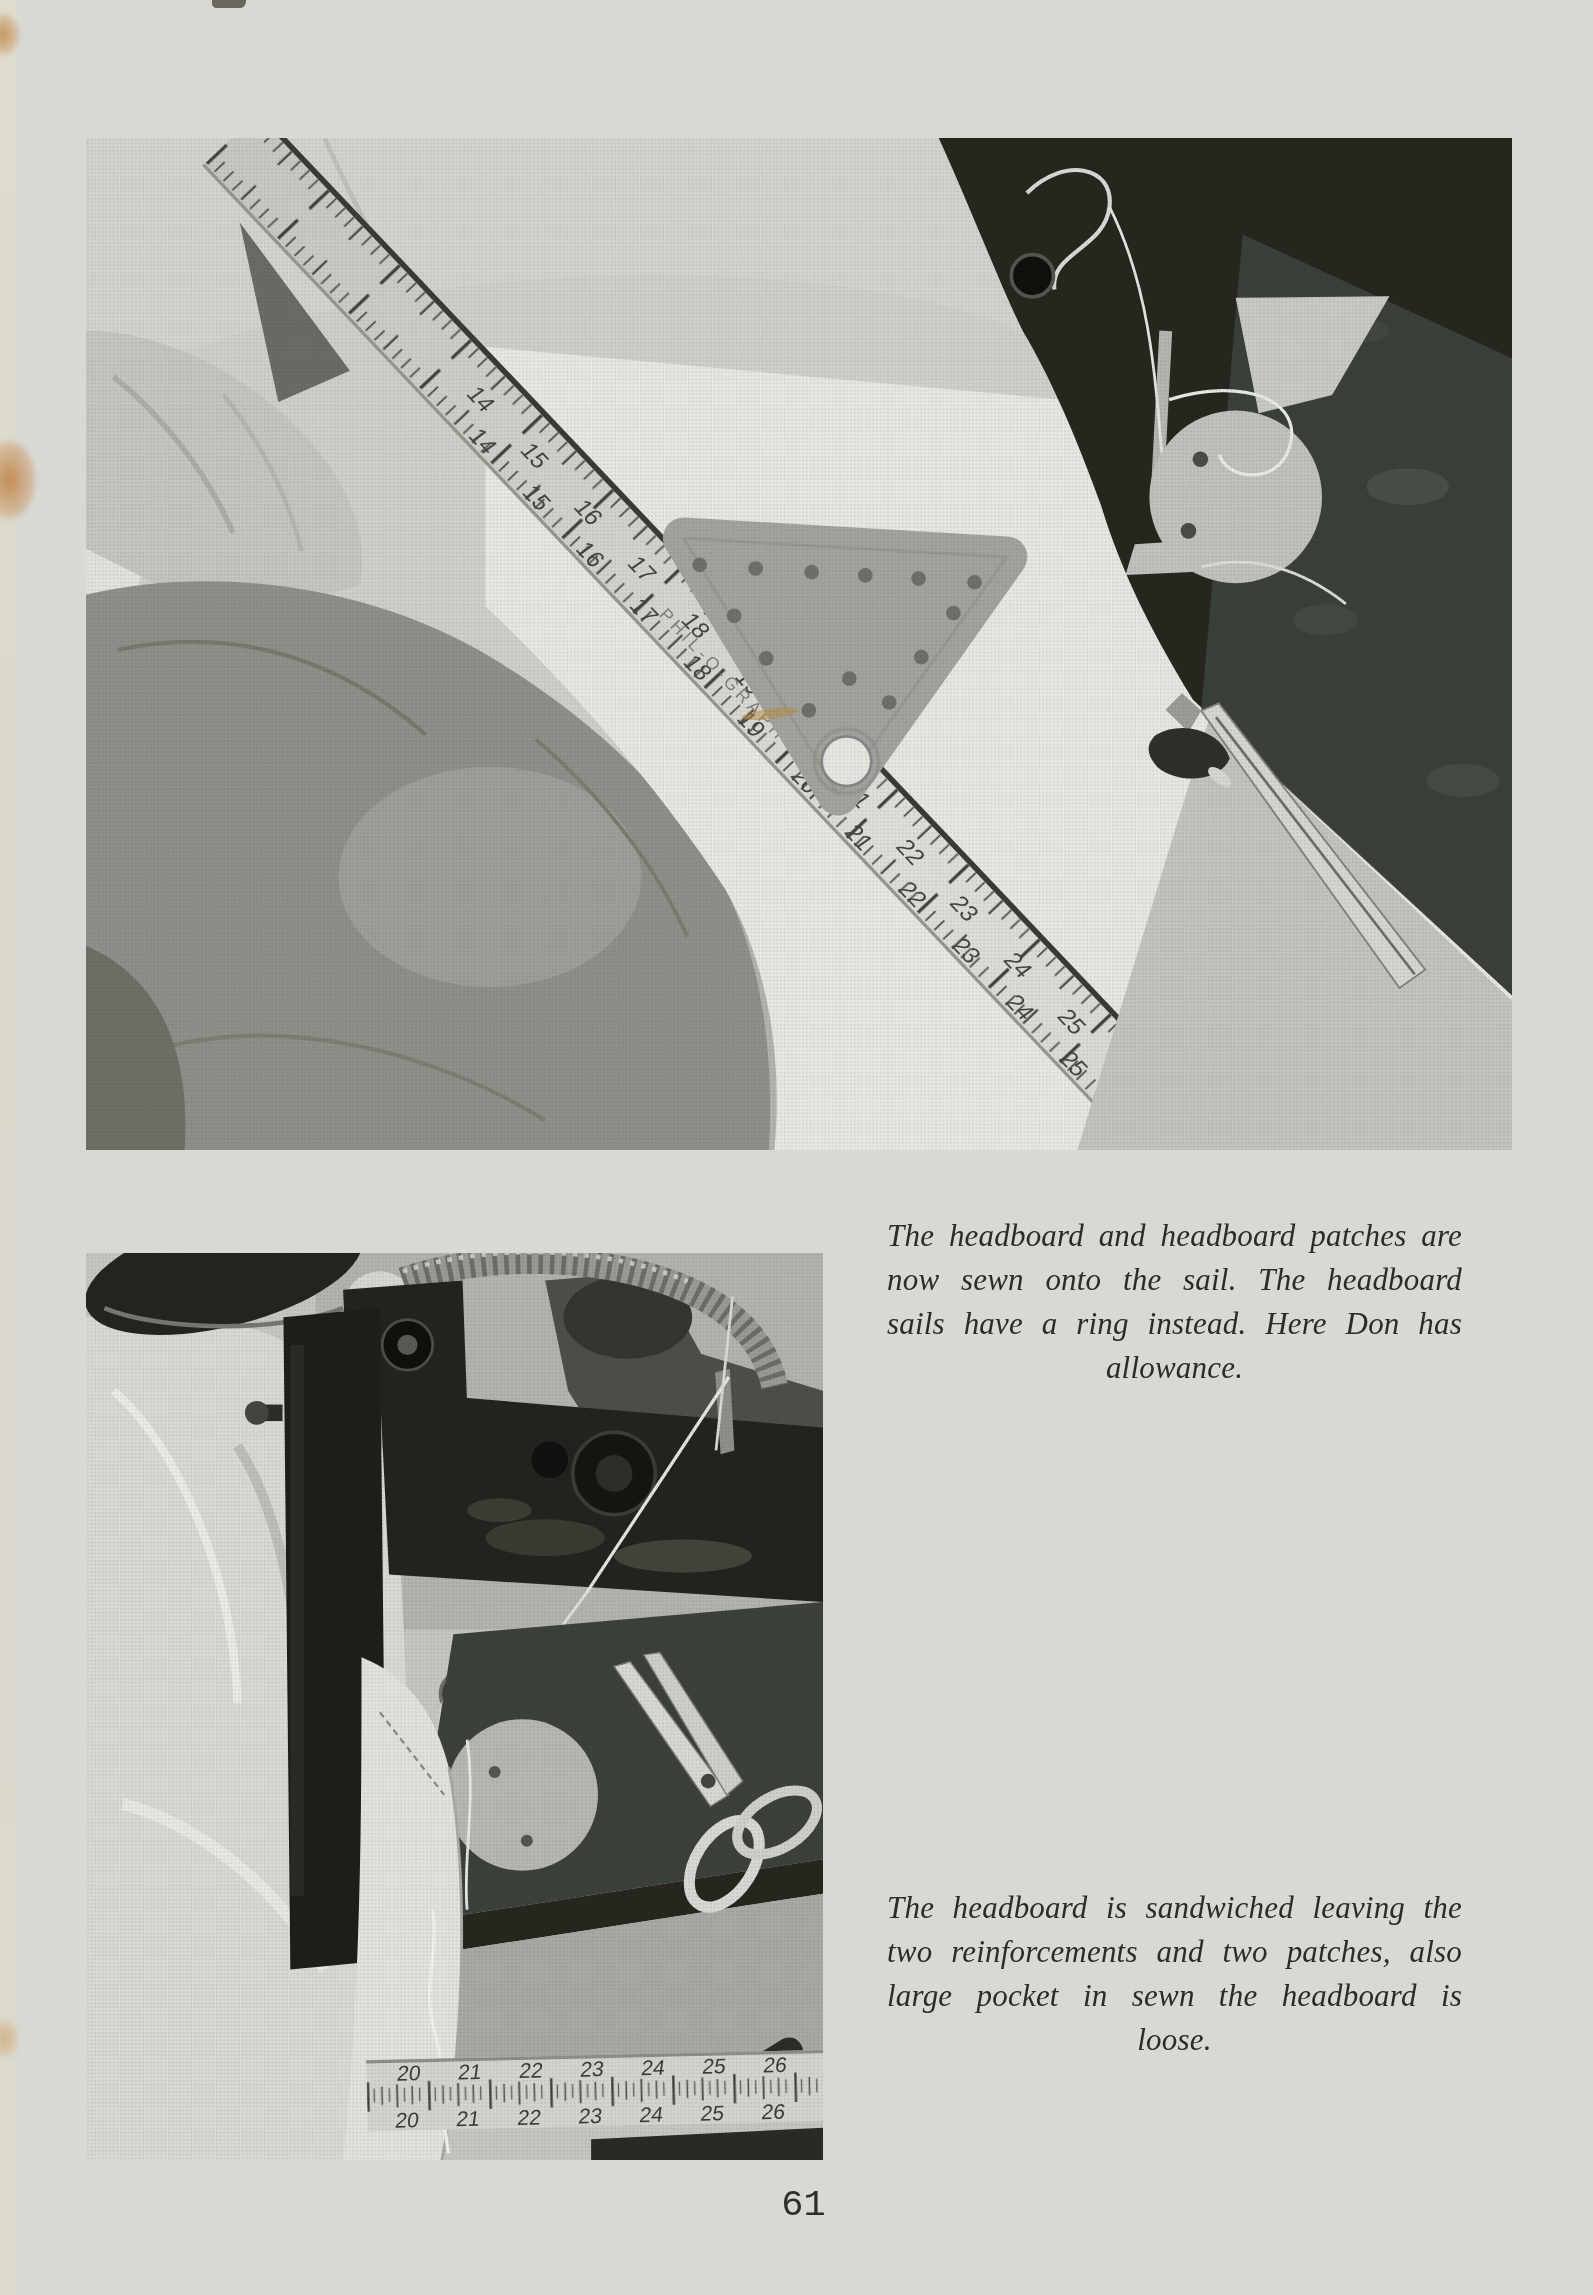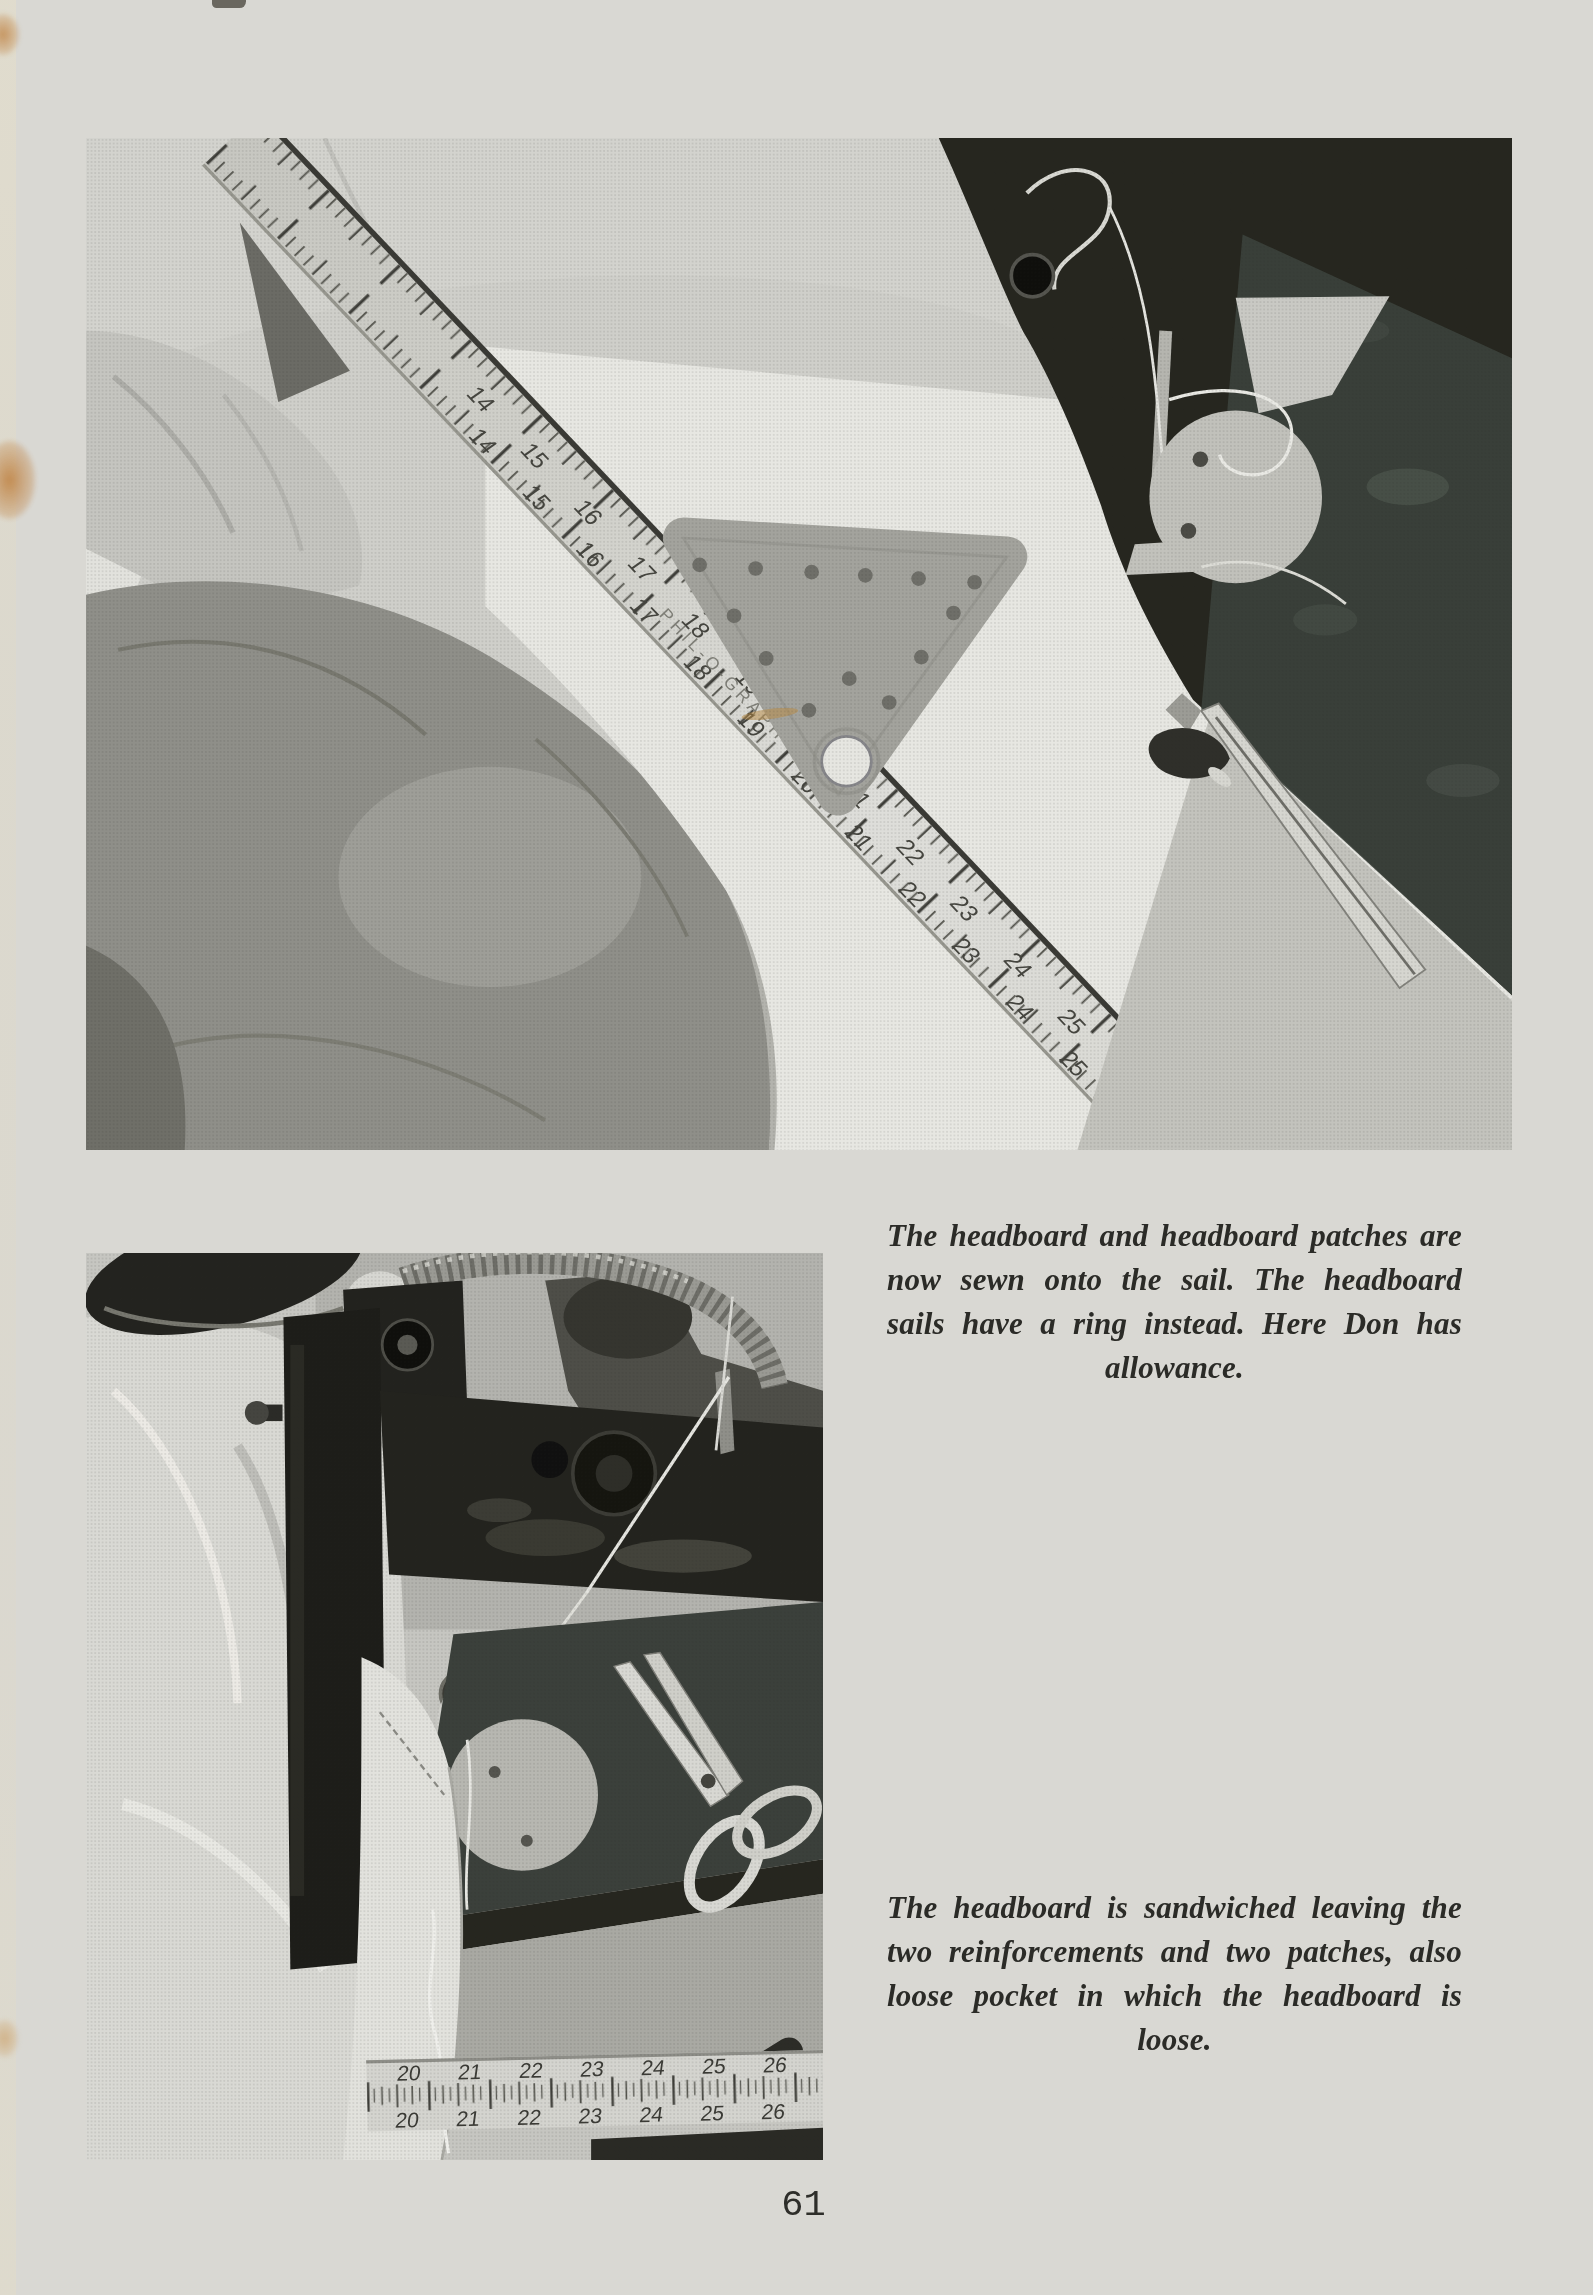--- a/index.html
+++ b/index.html
@@ -15,21 +15,21 @@
   .tear{position:absolute;left:212px;top:-3.7px;width:34px;height:12px;background:#56544a;border-radius:0 0 6.4px 4.6px;opacity:.85;}
 
   .photo{position:absolute;background:#cfcfca;}
   .photo svg{display:block;width:100%;height:100%;}
   .photo .dots{position:absolute;inset:0;pointer-events:none;
     background-image:radial-gradient(rgba(38,38,33,.13) 0.6px,rgba(0,0,0,0) 0.8px);
     background-size:3.7px 3.7px;}
   .photo-top{left:86px;top:138px;width:1426px;height:1012px;}
   .photo-bottom{left:86px;top:1253px;width:737px;height:907px;}
 
-  .cap{position:absolute;width:575px;color:#2b2b27;font-weight:bold;font-style:italic;
+  .cap{position:absolute;width:575px;color:#2b2b27;font-weight:normal;font-style:italic;
        font-size:31px;line-height:44px;letter-spacing:0.2px;}
   .cap .jl{text-align:justify;height:44px;overflow:hidden;}
   .cap .jl::after{content:"";display:inline-block;width:100%;height:0;}
   .cap .ll{text-align:center;height:44px;}
   .cap-1{left:887px;top:1214px;}
   .cap-2{left:887px;top:1886px;}
 
   .pagenum{position:absolute;left:762px;top:2184px;width:83px;text-align:center;
            font-size:37px;color:#2e2e2a;font-style:normal;font-family:Liberation Mono, monospace;}
 
@@ -333,21 +333,21 @@
   <section class="cap cap-1">
     <div class="jl">The headboard and headboard patches are</div>
     <div class="jl">now sewn onto the sail. The headboard</div>
     <div class="jl">sails have a ring instead. Here Don has</div>
     <div class="ll">allowance.</div>
   </section>
 
   <section class="cap cap-2">
     <div class="jl">The headboard is sandwiched leaving the</div>
     <div class="jl">two reinforcements and two patches, also</div>
-    <div class="jl">loose pocket in which the headboard is</div>
+    <div class="jl">large pocket in sewn the headboard is</div>
     <div class="ll">loose.</div>
   </section>
 
   <div class="pagenum">61</div>
 
   <div class="edge-tint"></div>
   <div class="stain s1"></div>
   <div class="stain s2"></div>
   <div class="stain s3"></div>
   <div class="tear"></div>

